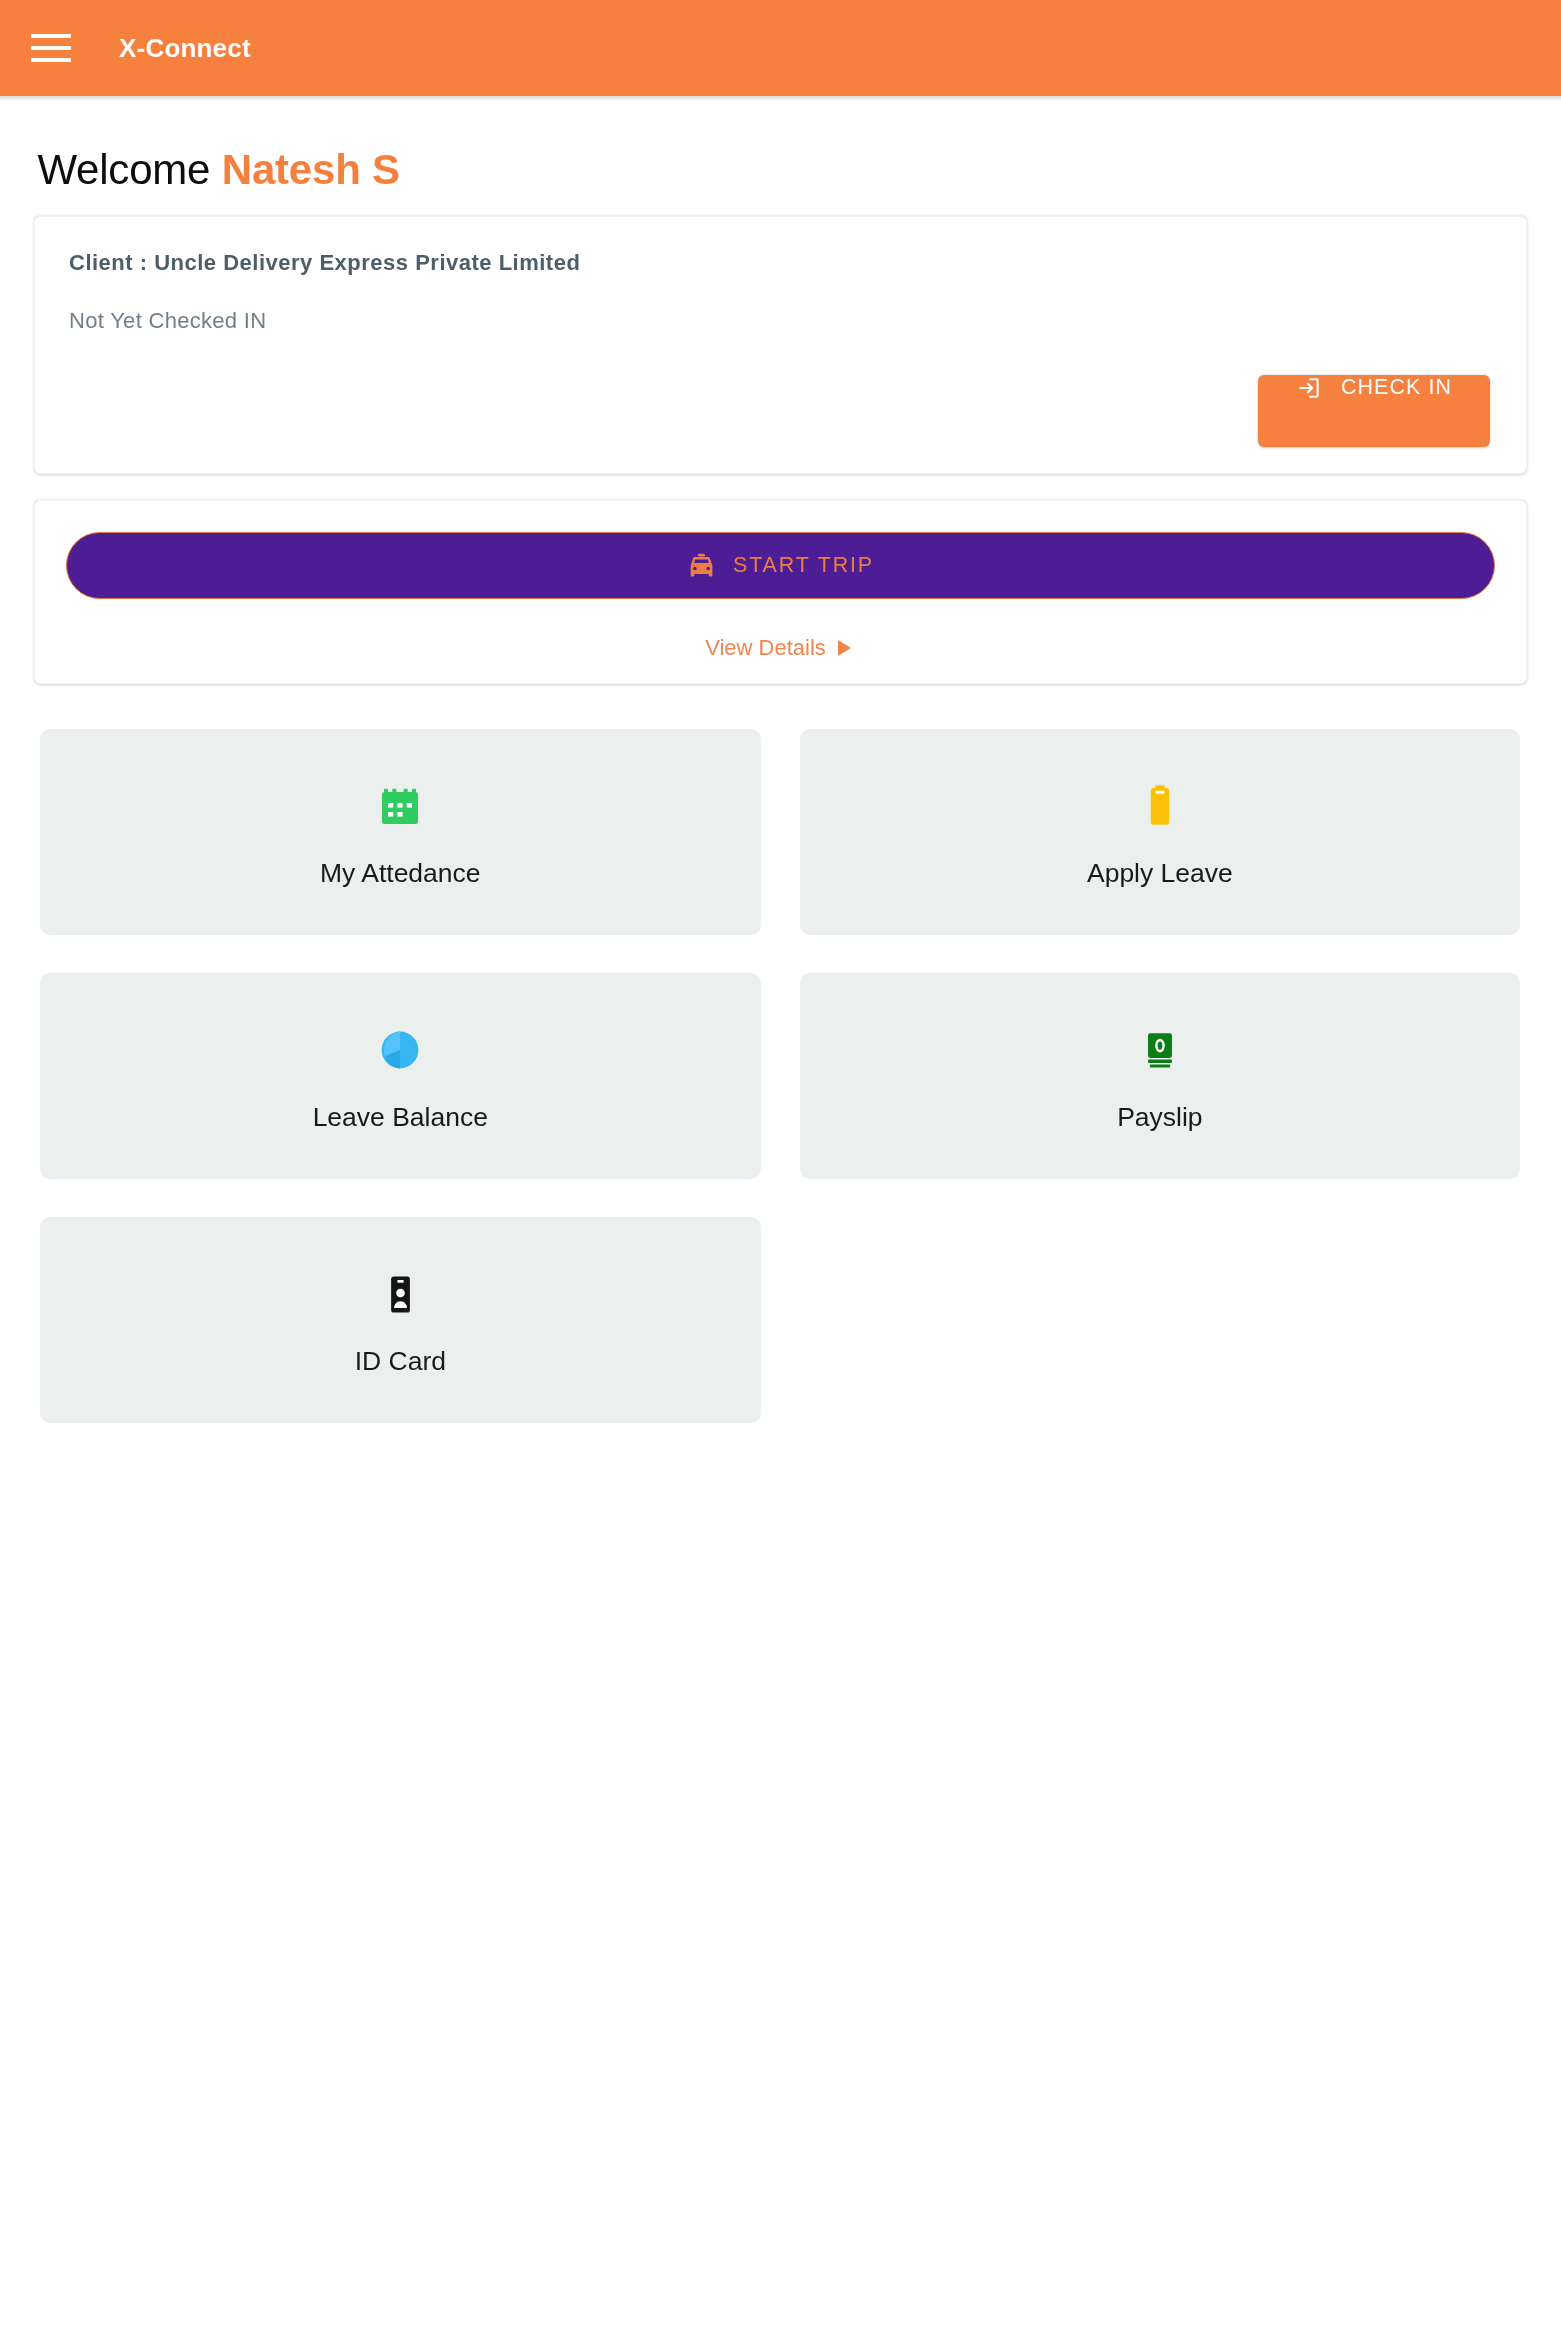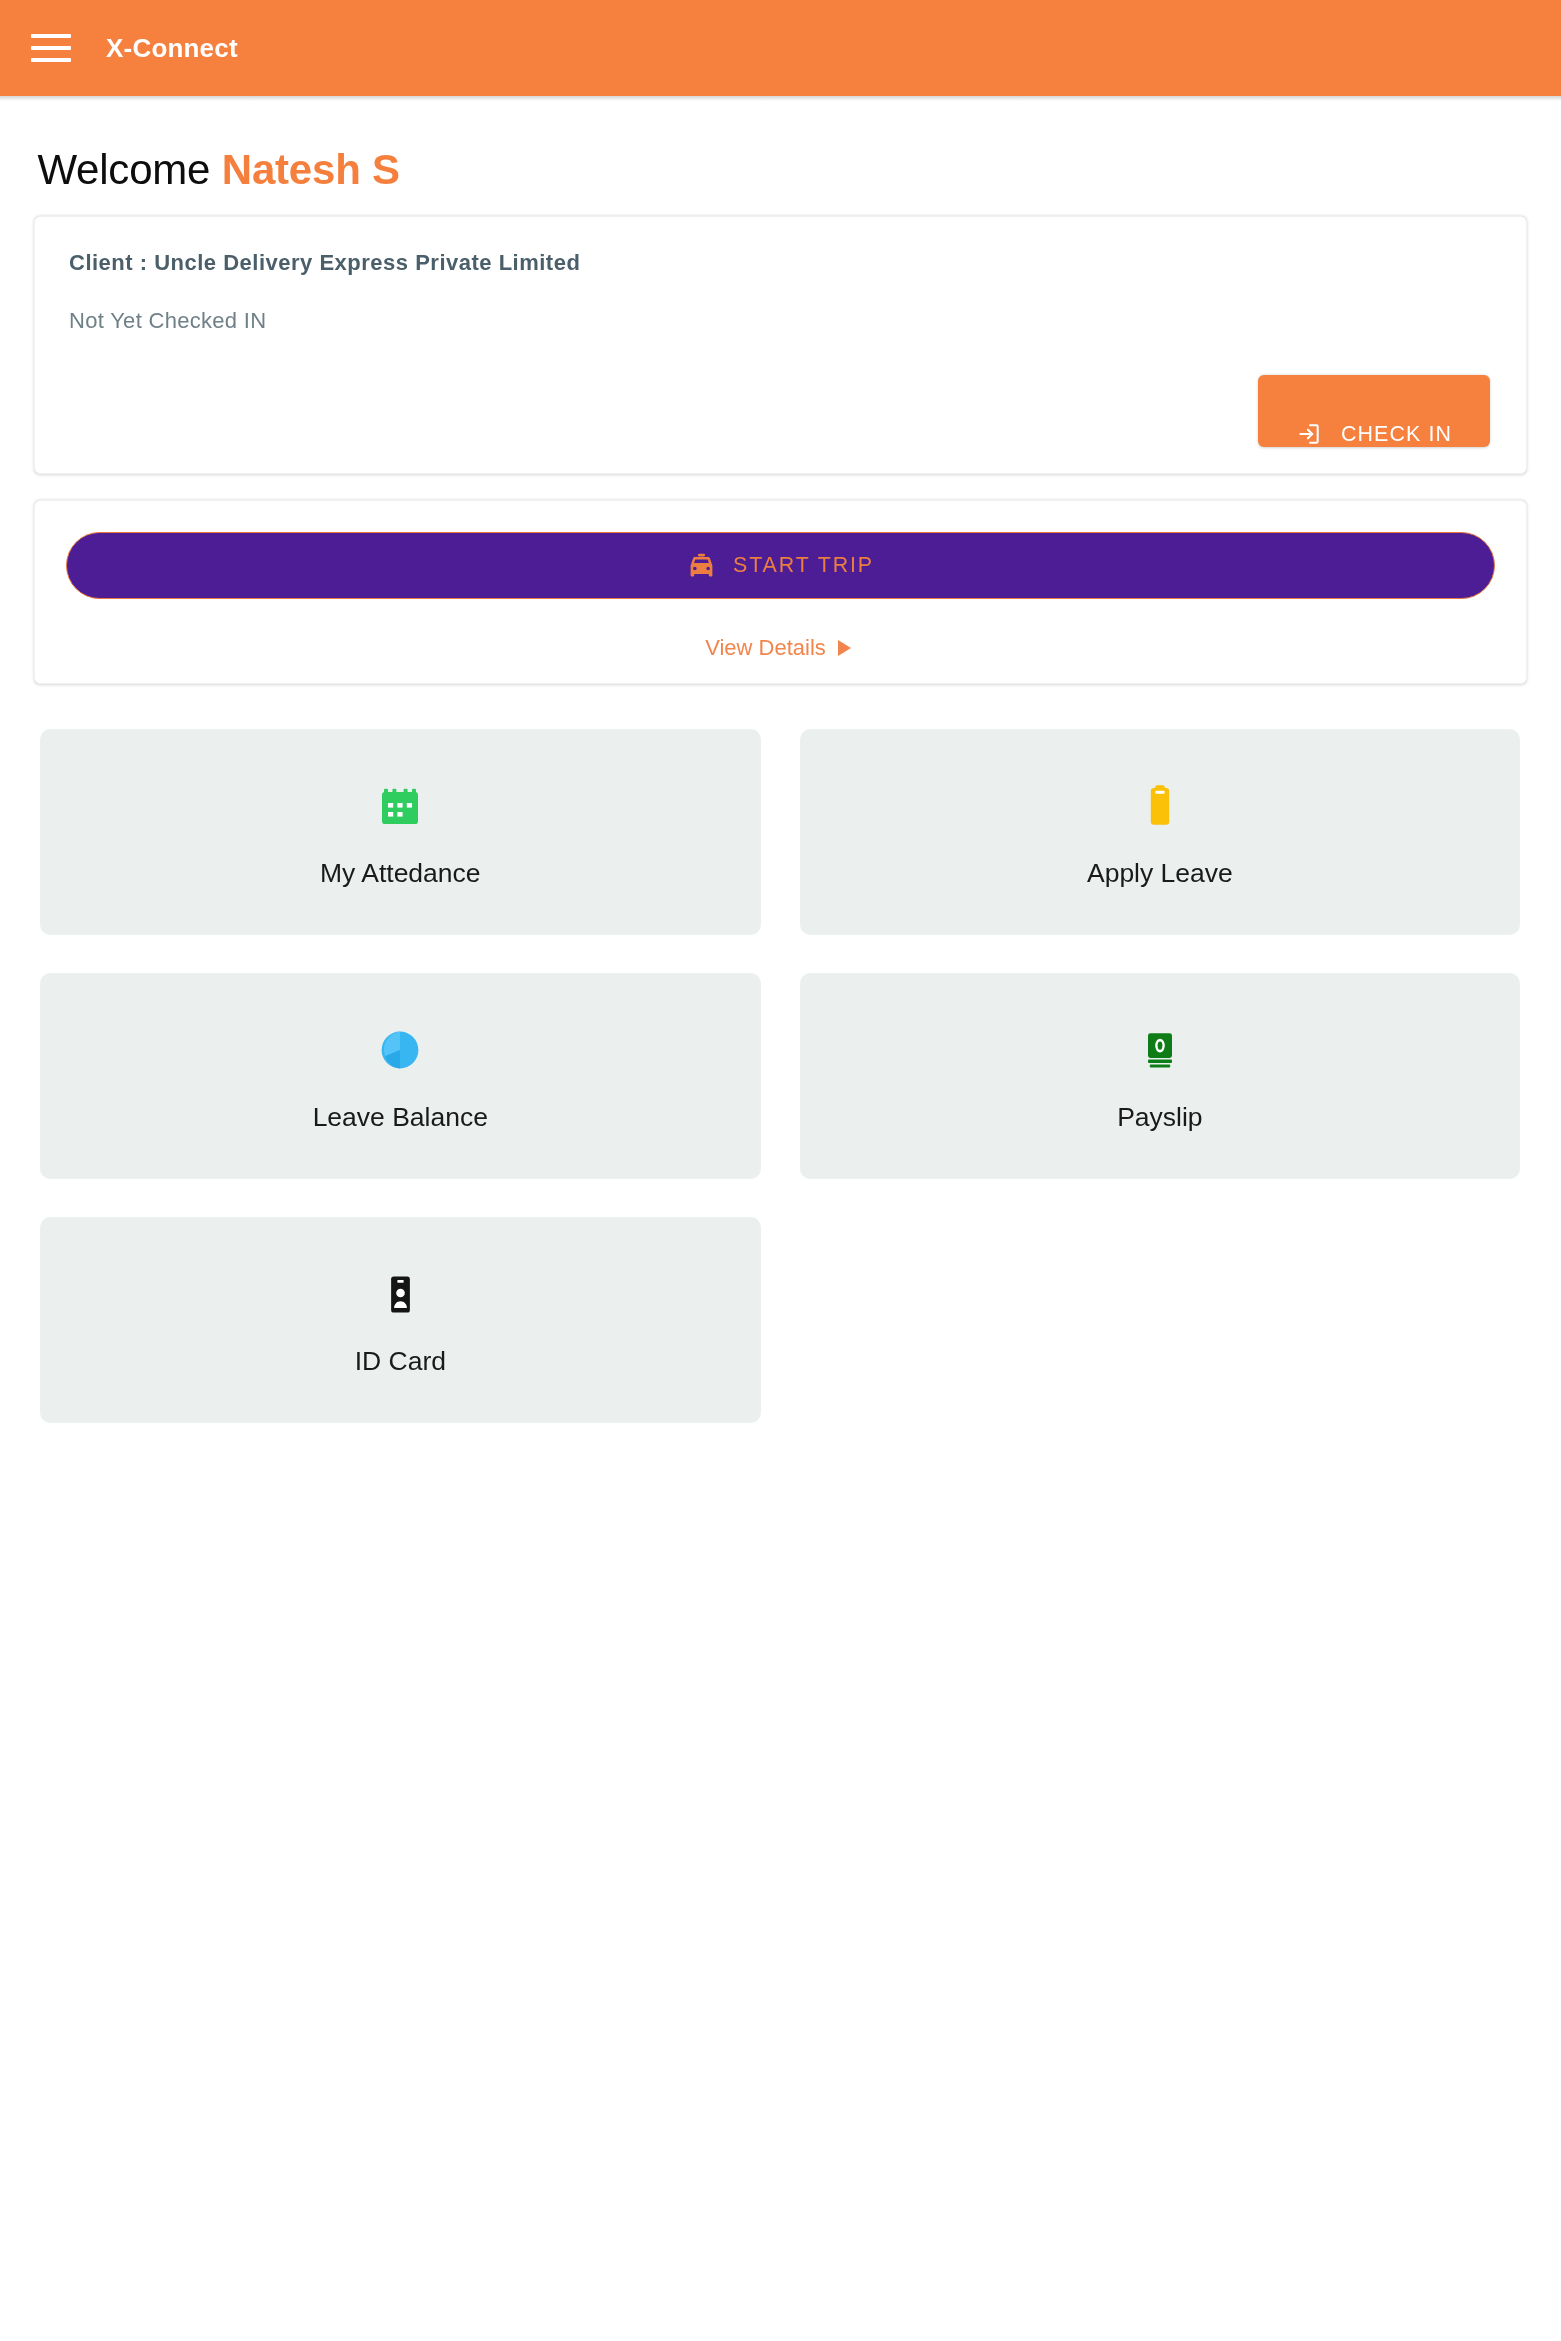--- a/index.html
+++ b/index.html
@@ -42,21 +42,21 @@
     display: block;
     height: 4.3px;
     background: #ffffff;
     border-radius: 0.9px;
   }
   .app-title {
     color: #ffffff;
     font-size: 26px;
     font-weight: bold;
     letter-spacing: 0.2px;
-    margin-left: 30px;
+    margin-left: 43px;
   }
 
   
   .page { padding: 0 34px; }
 
   .welcome {
     font-size: 42px;
     color: #0d0d0d;
     font-weight: 400;
     margin: 50px 0 22px 3.4px;
@@ -101,21 +101,21 @@
     padding-right: 19px;
   }
   .btn-checkin {
     background: #f6813f;
     color: #ffffff;
     border: none;
     border-radius: 6px;
     height: 72px;
     padding: 0 38px;
     display: inline-flex;
-    align-items: flex-end;
+    align-items: flex-start;
     gap: 19px;
     font-size: 21.4px;
     letter-spacing: 1.1px;
     font-family: inherit;
     cursor: pointer;
     box-shadow: 0 0.9px 2.6px rgba(0,0,0,.18);
   }
   .btn-checkin svg { display: block; }
 
   

